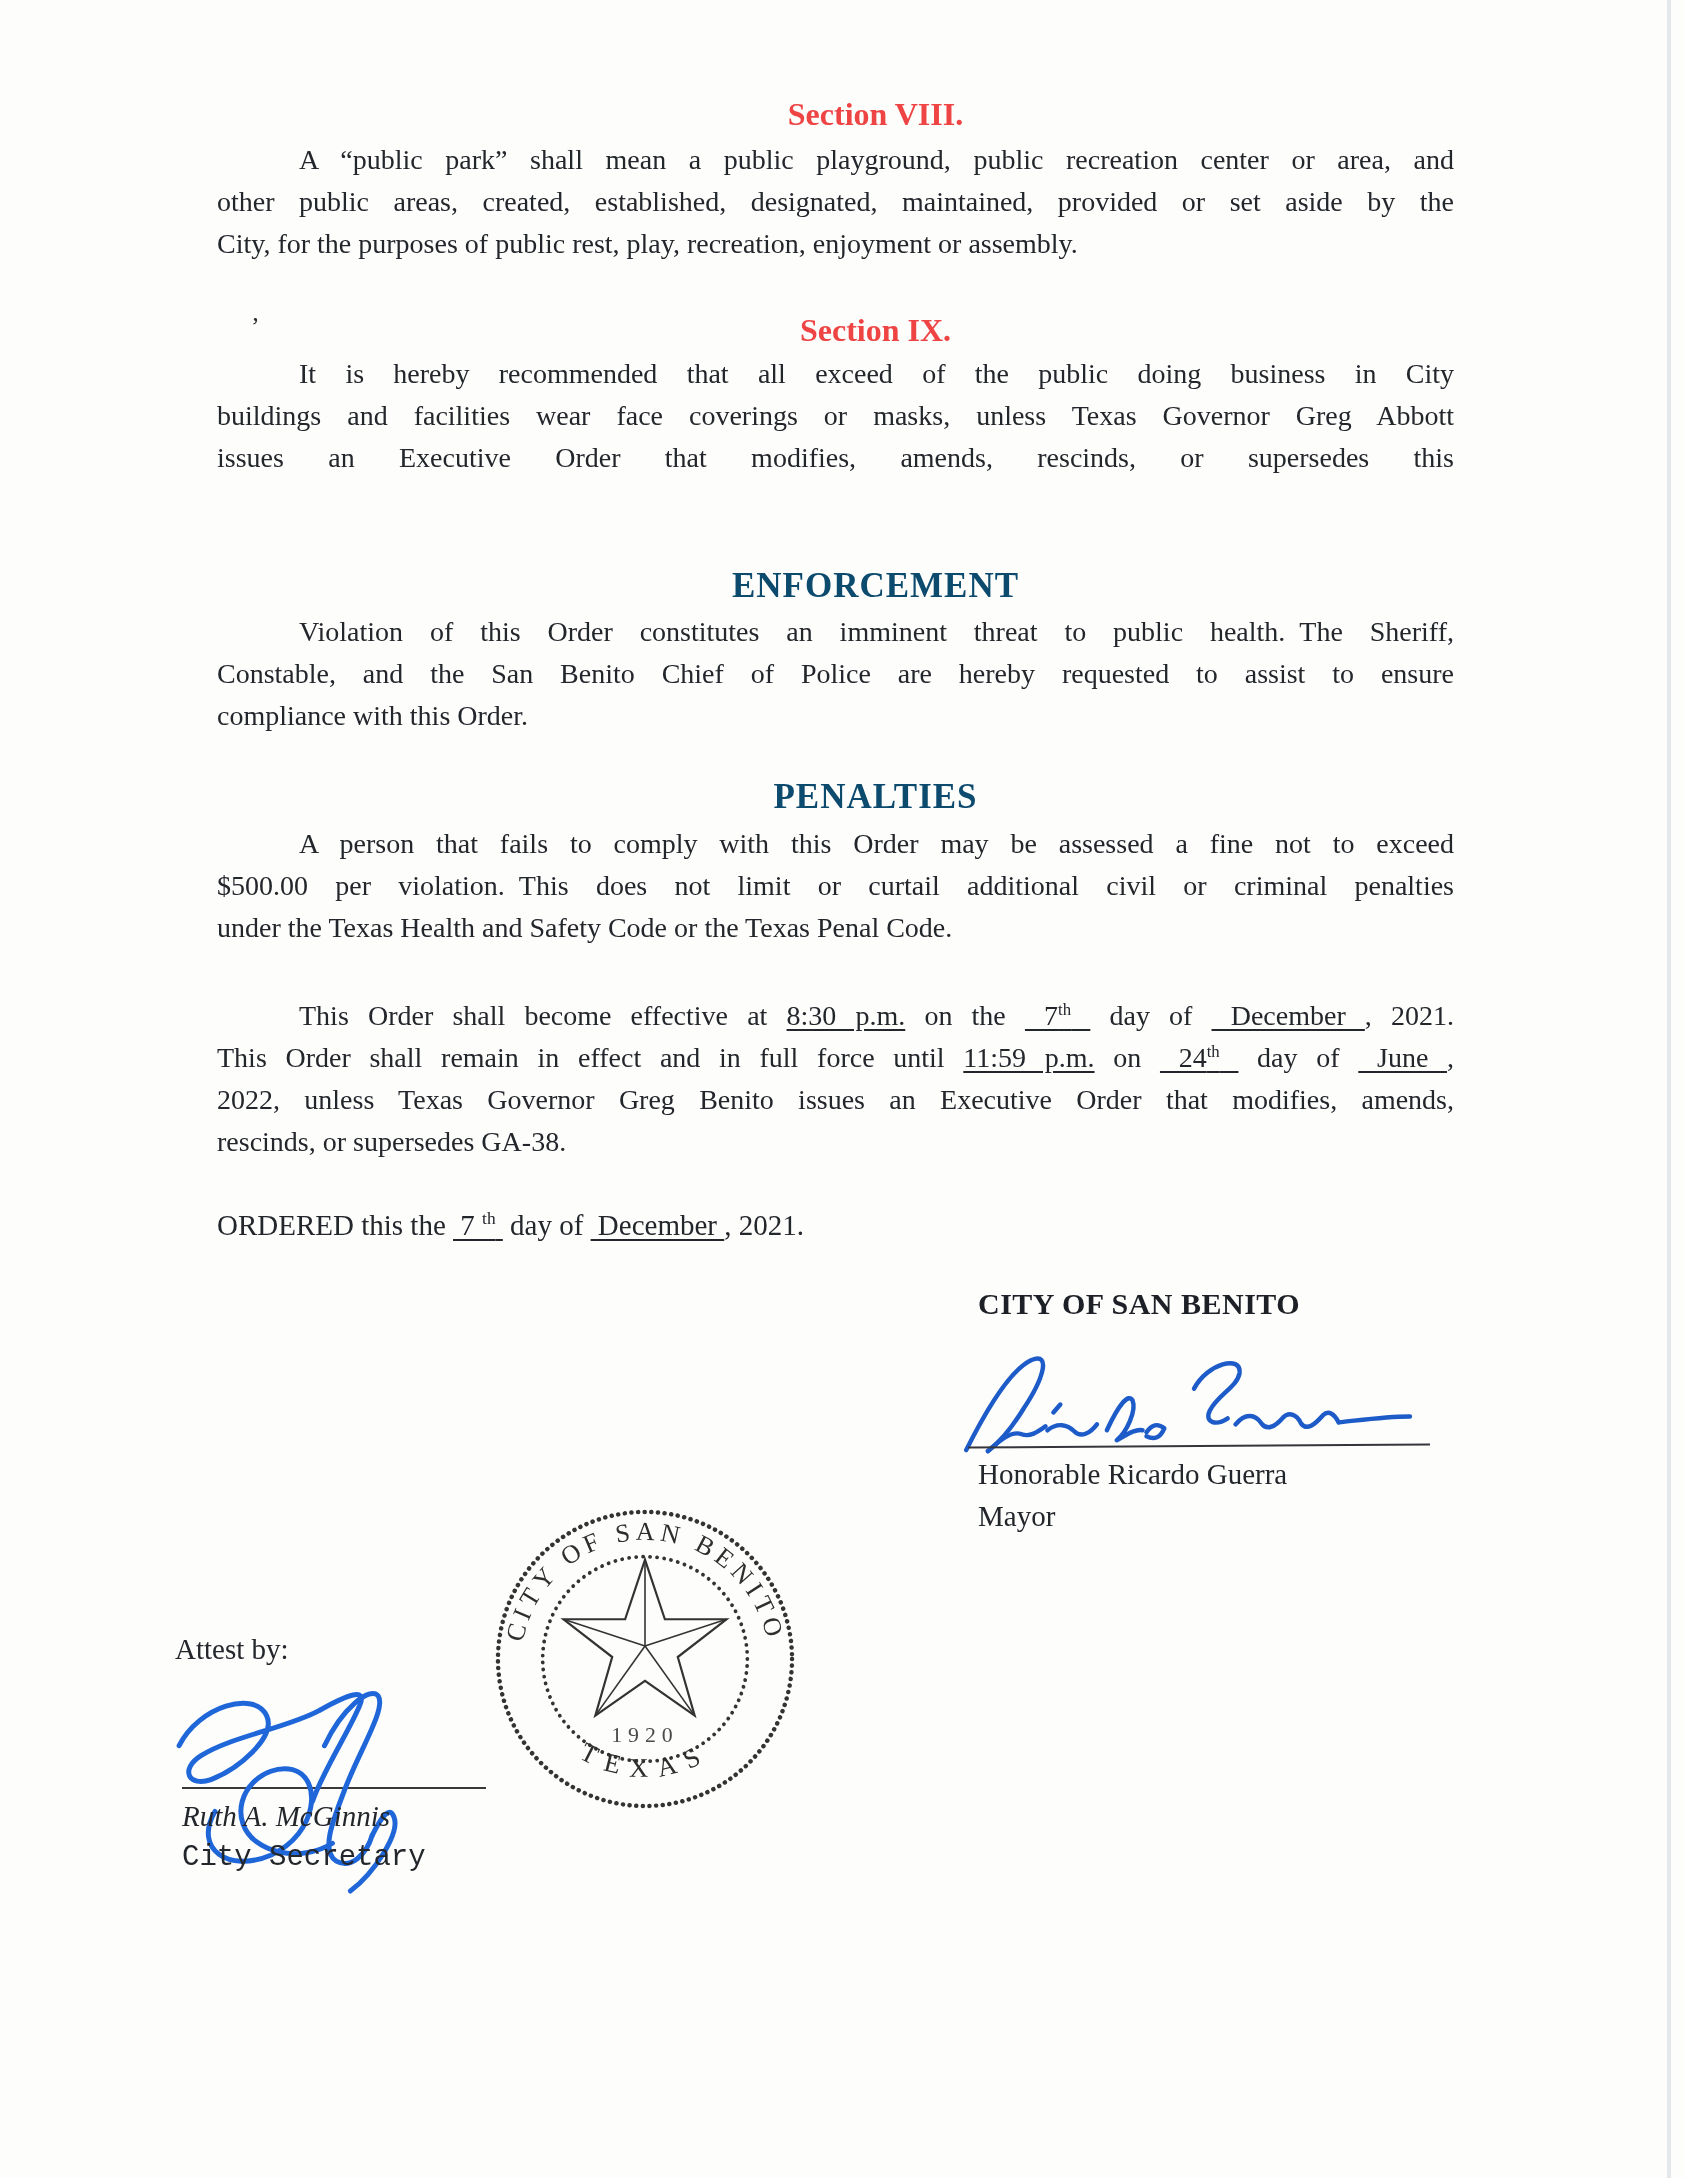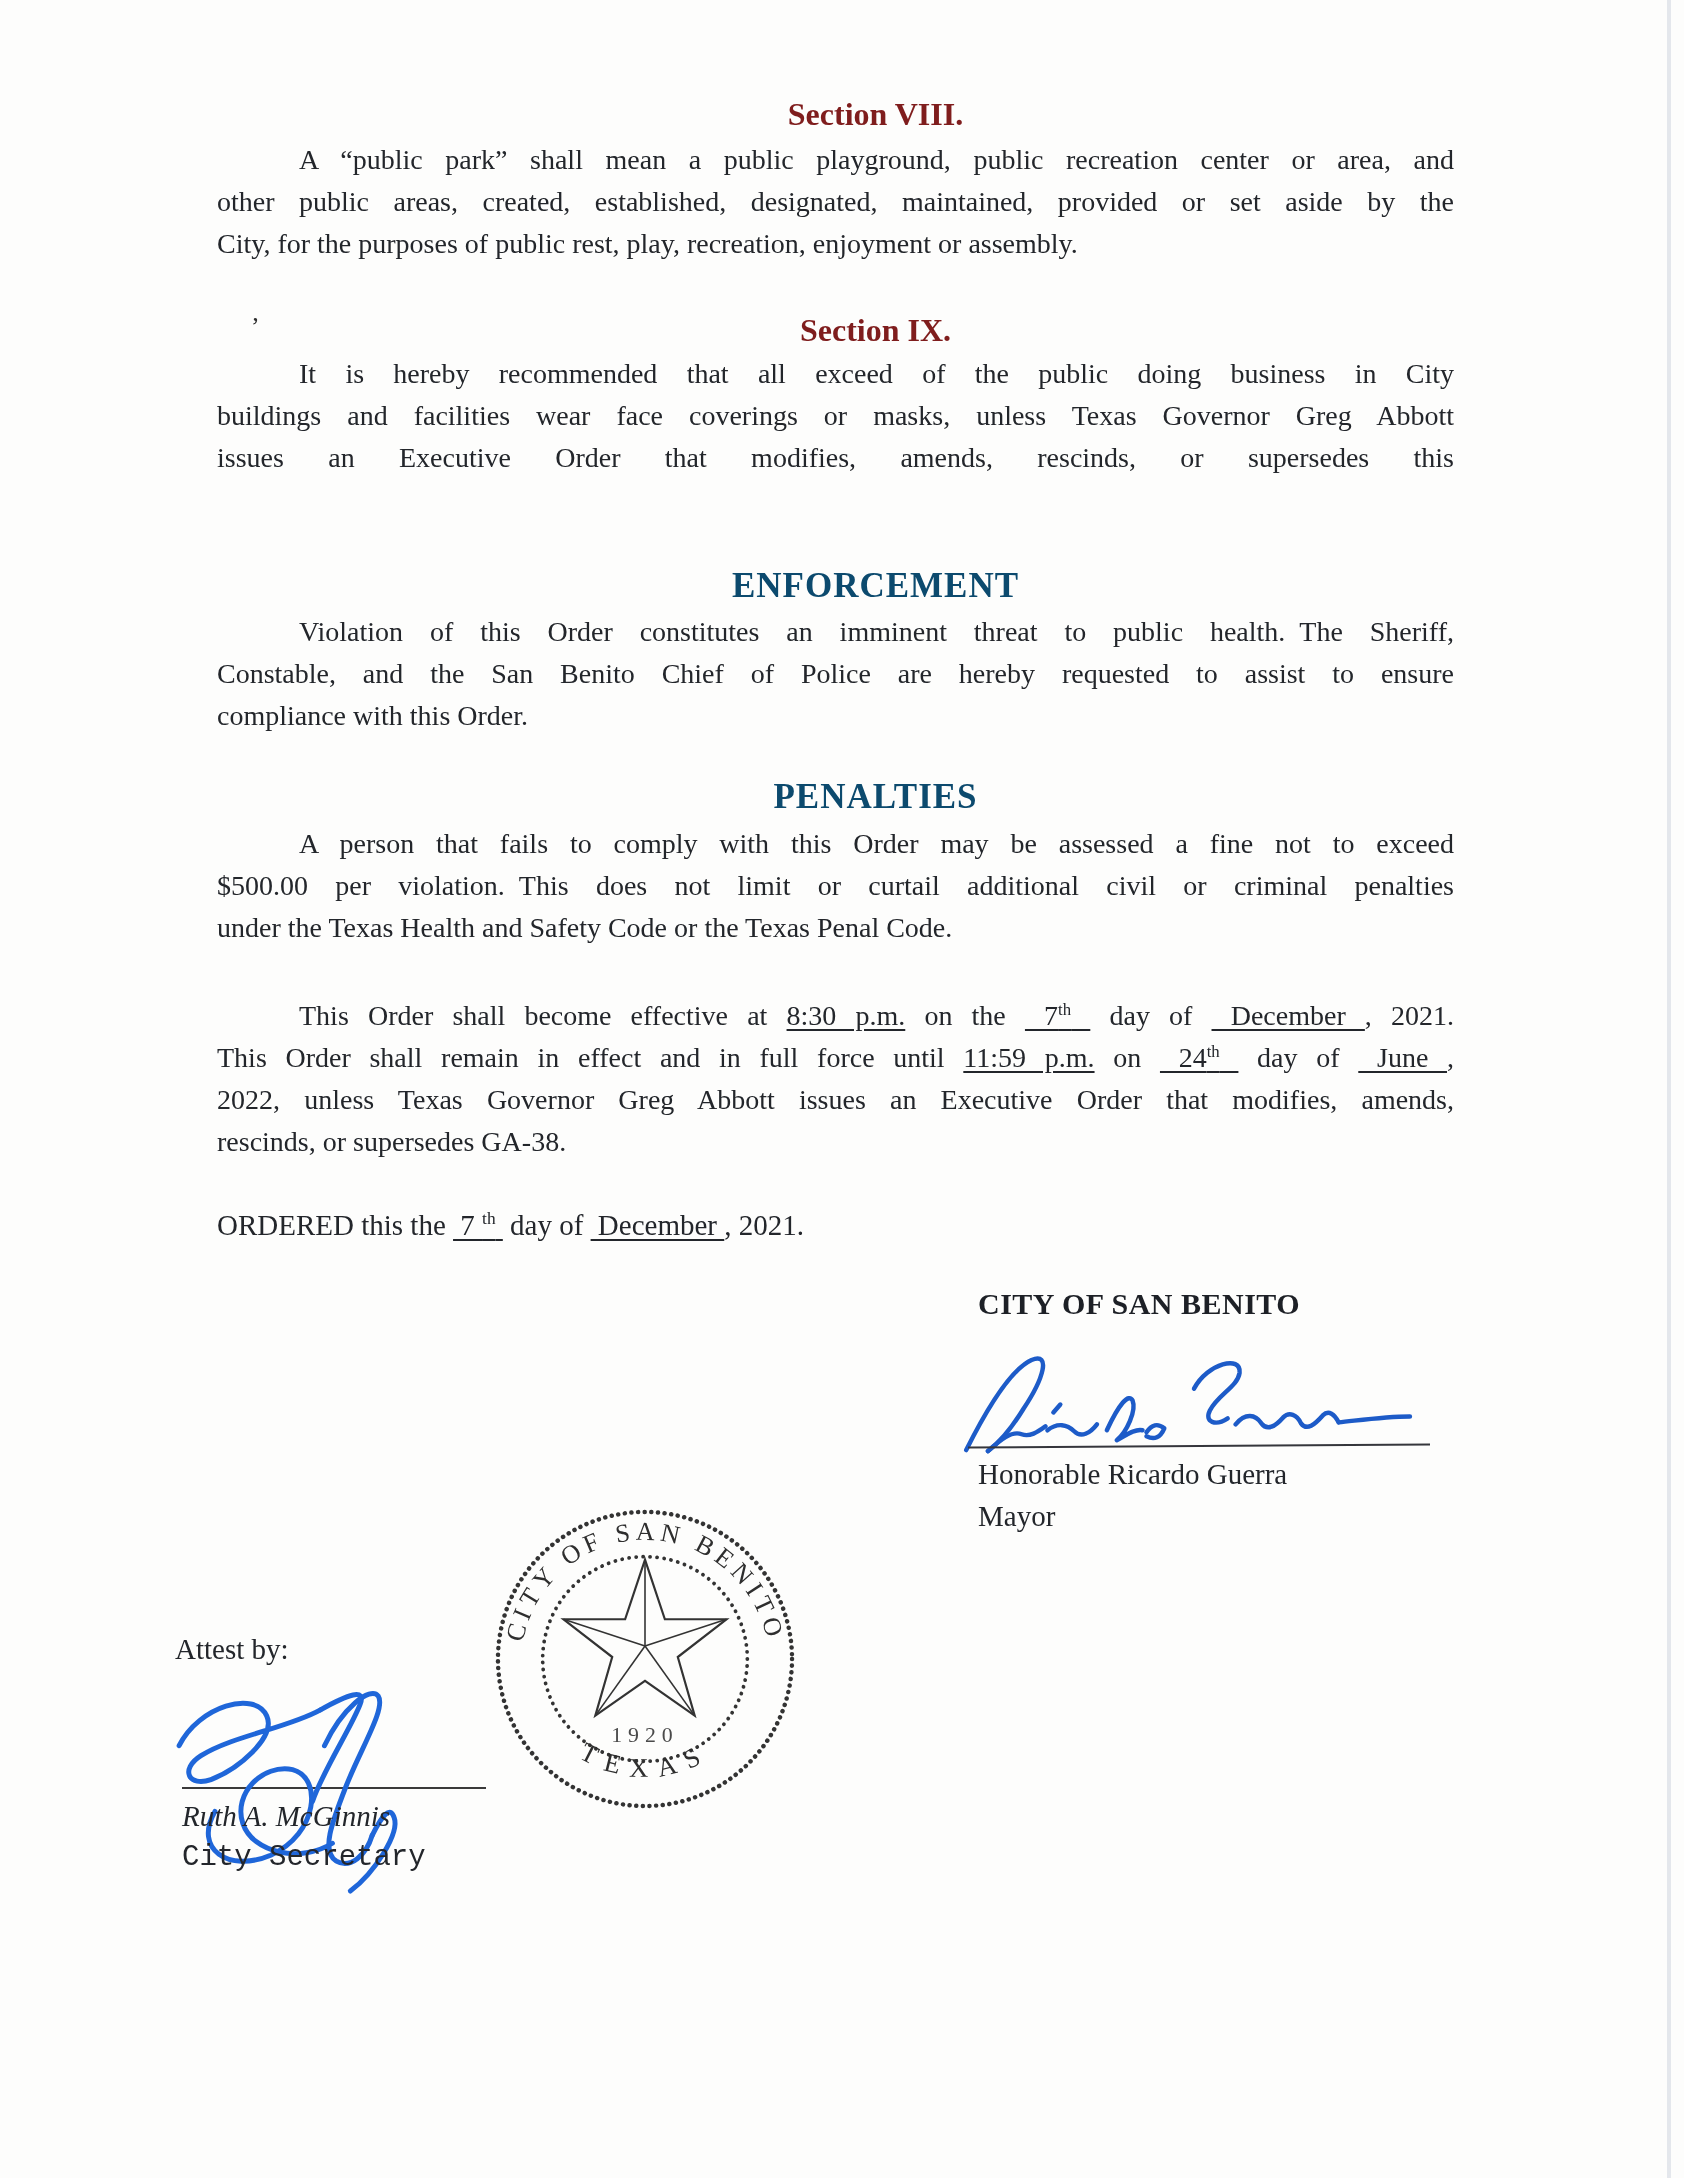--- a/index.html
+++ b/index.html
@@ -5,21 +5,21 @@
   html,body{margin:0;padding:0;background:#ffffff;}
   .page{
     position:relative;width:1685px;height:2178px;background:#fdfdfc;
     overflow:hidden;color:#23262b;
     font-family:"Liberation Serif", serif;
   }
   .abs{position:absolute;}
   
   .sec-head{
     left:217px;width:1237px;padding-left:80px;box-sizing:border-box;
-    text-align:center;font-weight:bold;font-size:32px;line-height:44px;color:#7f1d1d;
+    text-align:center;font-weight:bold;font-size:32px;line-height:44px;color:#ef4444;
   }
   .big-head{
     left:217px;width:1237px;padding-left:80px;box-sizing:border-box;
     text-align:center;font-weight:bold;font-size:35px;line-height:46px;
     letter-spacing:1px;color:#0c4a6e;
   }
   
   .para{left:217px;width:1237px;}
   .pline{
     box-sizing:border-box;height:42px;line-height:42px;font-size:28px;
@@ -79,21 +79,21 @@
   <div class="abs big-head" style="top:774px">PENALTIES</div>
   <div class="abs para" style="top:823px">
     <div class="pline first">A person that fails to comply with this Order may be assessed a fine not to exceed</div>
     <div class="pline">$500.00 per violation. This does not limit or curtail additional civil or criminal penalties</div>
     <div class="pline end">under the Texas Health and Safety Code or the Texas Penal Code.</div>
   </div>
 
   <div class="abs para" style="top:995px">
     <div class="pline first"><span class="pad" style="display:inline-block;width:0"></span><span>This Order shall become effective at </span><span class="u"><span>8:30 p.m.</span></span><span> on the </span><span class="u"><span>&nbsp;7</span><sup class="s">th</sup><span>&nbsp;</span></span><span> day of </span><span class="u"><span>&nbsp;December&nbsp;</span></span><span>, </span><span class="b">2021.</span></div>
     <div class="pline"><span>This Order shall remain in effect and in full force until </span><span class="u"><span>11:59 p.m.</span></span><span> on </span><span class="u"><span>&nbsp;24</span><sup class="s">th</sup><span>&nbsp;</span></span><span> day of </span><span class="u"><span>&nbsp;June&nbsp;</span></span><span>,</span></div>
-    <div class="pline"><span class="b">2022,</span><span> unless Texas Governor Greg Abbott issues an Executive Order that modifies, amends,</span></div>
+    <div class="pline"><span class="b">2022,</span><span> unless Texas Governor Greg Benito issues an Executive Order that modifies, amends,</span></div>
     <div class="pline end">rescinds, or supersedes GA-38.</div>
   </div>
 
   <div class="abs ordered"><span class="b">ORDERED</span><span> this the </span><span class="u"><span>&nbsp;7&nbsp;</span><sup class="s">th</sup><span>&nbsp;</span></span><span> day of </span><span class="u b"><span>&nbsp;December&nbsp;</span></span><span>, </span><span class="b">2021.</span></div>
 
   <div class="abs org-title">CITY OF SAN BENITO</div>
 
   <svg class="abs" style="left:957px;top:1355px" width="478" height="104" viewBox="0 0 480 105">
     <g fill="none" stroke="#1d5bc8" stroke-width="4.5" stroke-linecap="round" stroke-linejoin="round">
       <path d="M 8 96 C 22 68 50 16 74 5 C 94 -3 86 24 66 54 C 55 72 42 88 30 97"></path>

